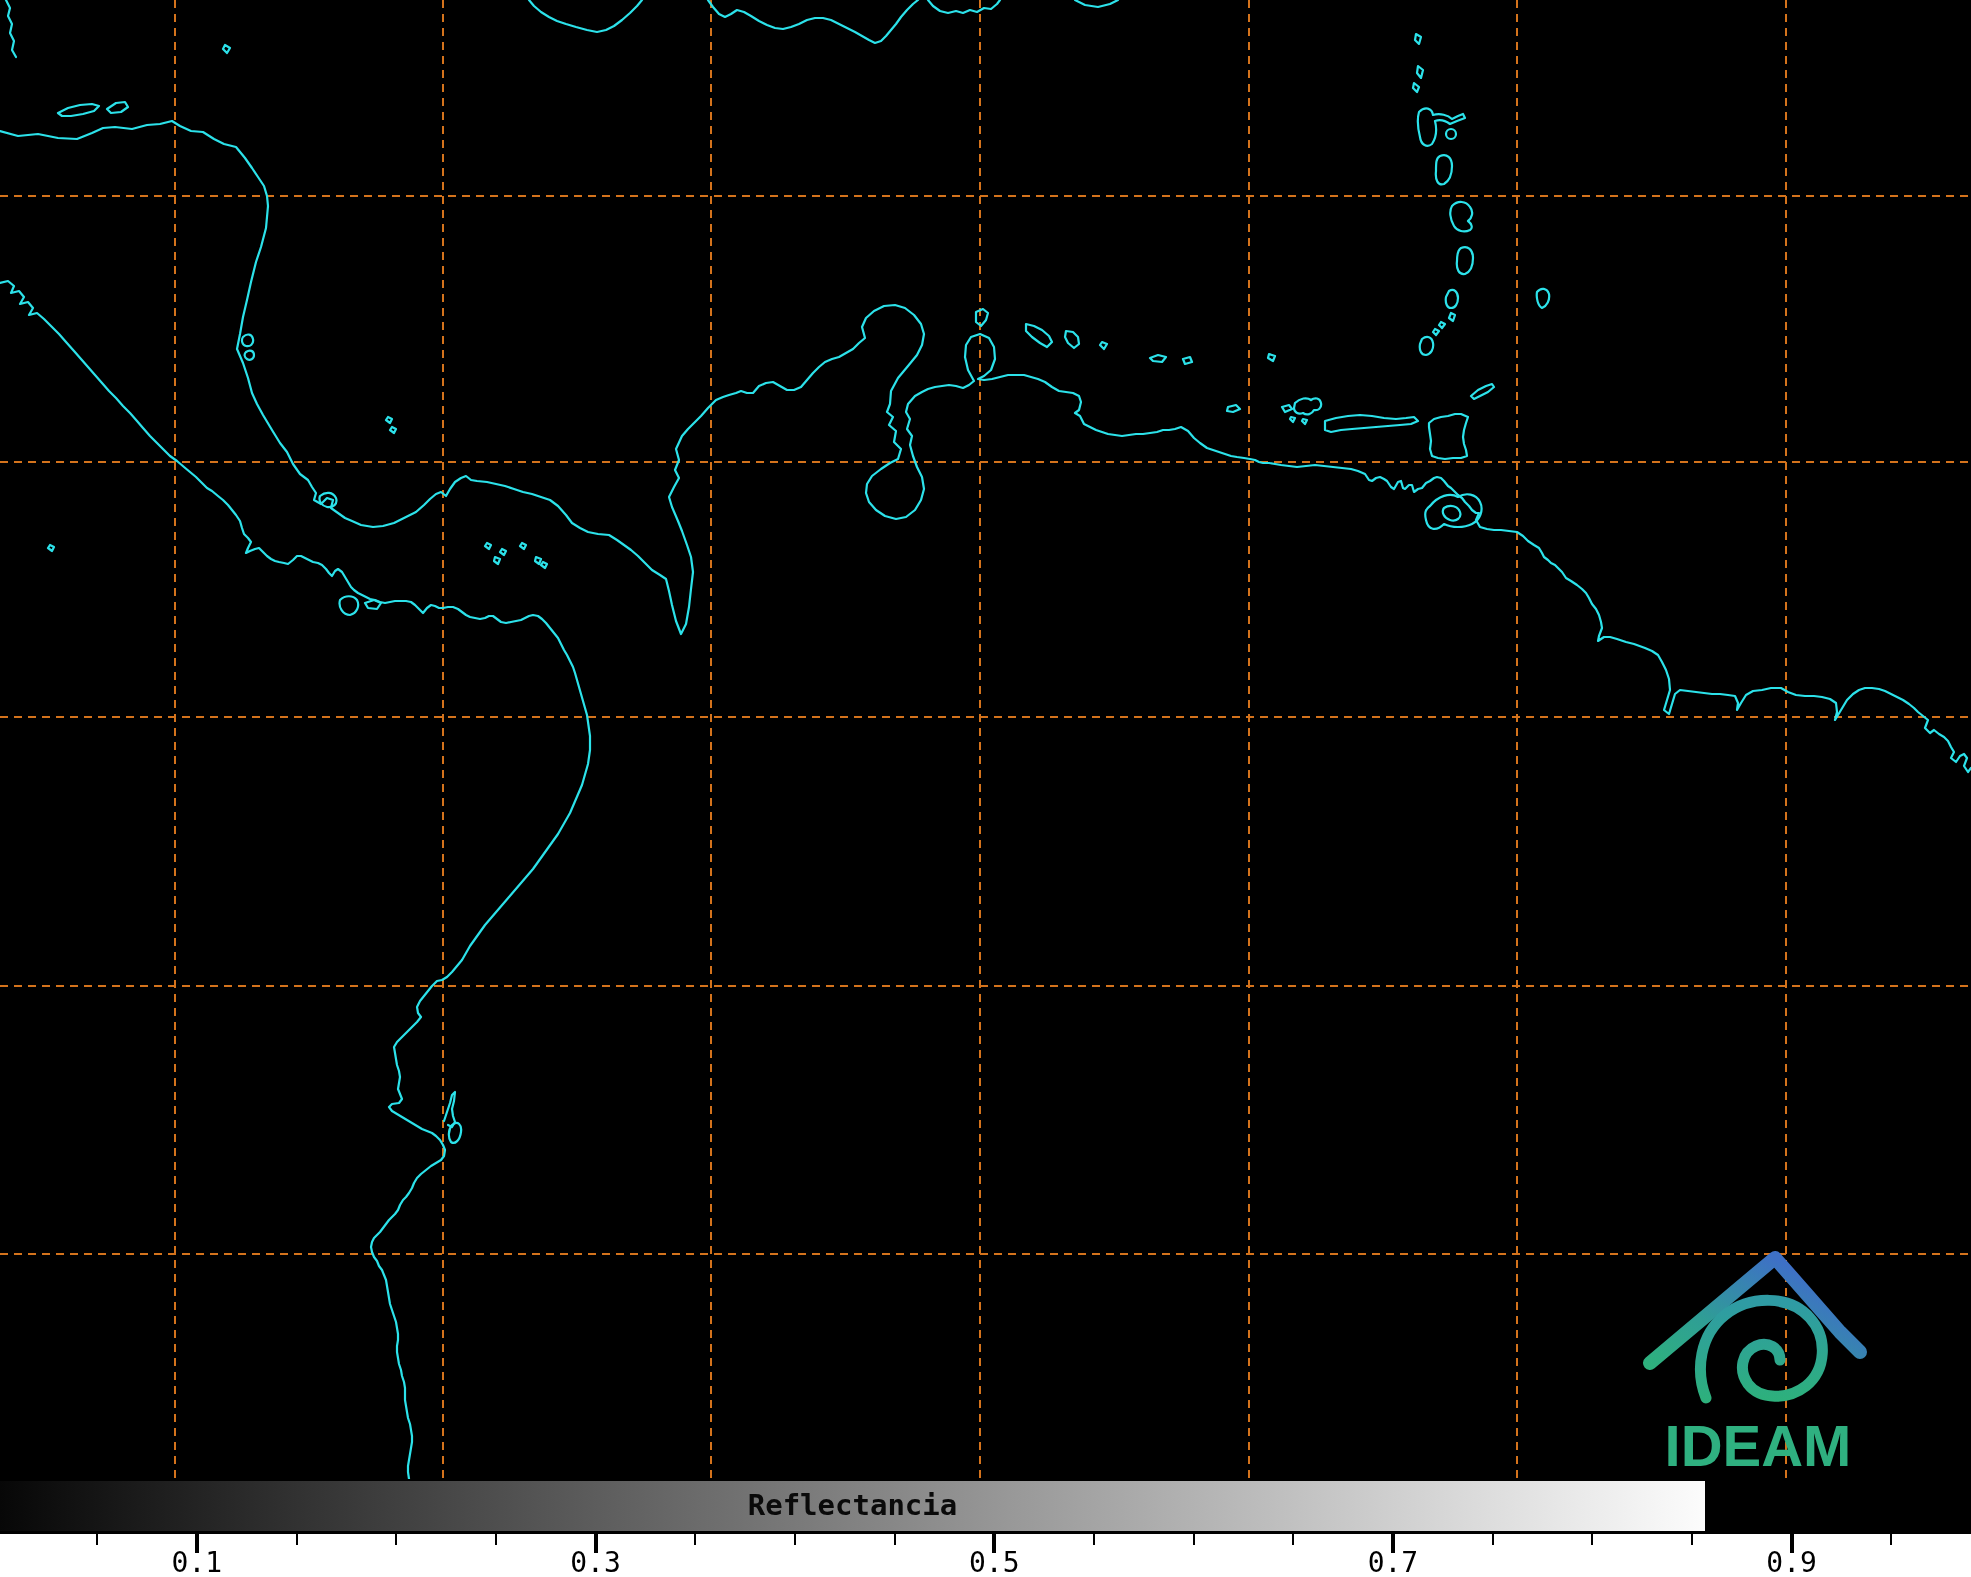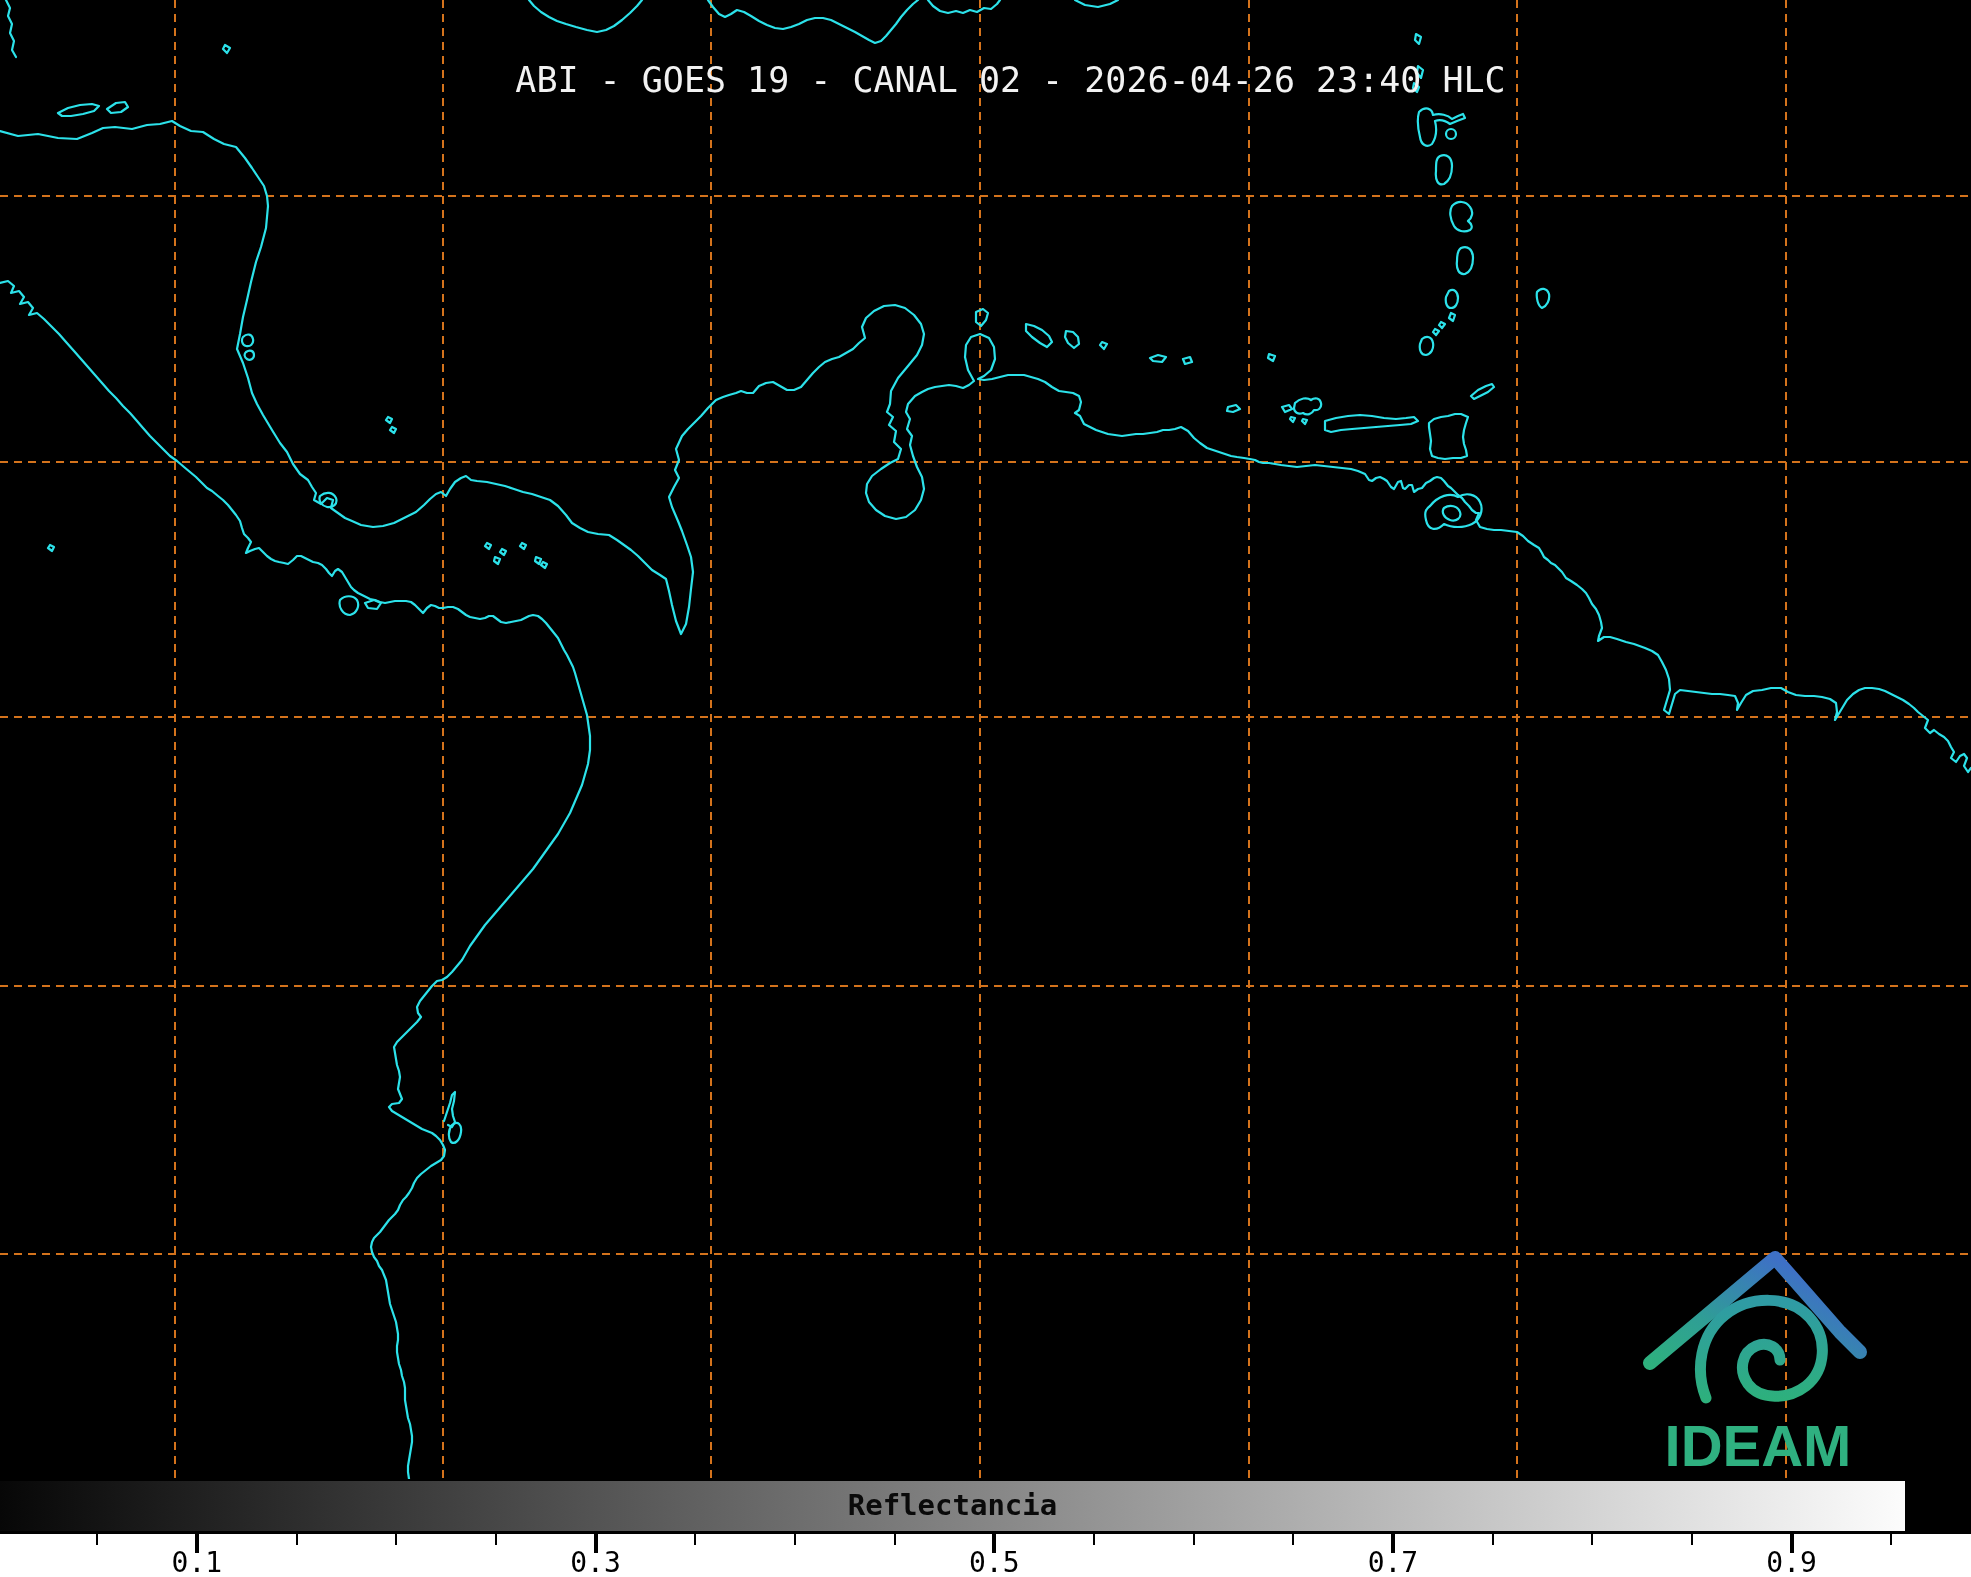--- a/index.html
+++ b/index.html
@@ -6,21 +6,21 @@
   .stage{position:relative;width:1971px;height:1577px;background:#000;overflow:hidden;
          font-family:"DejaVu Sans Mono","Liberation Mono",monospace;}
   
   .map-svg{position:absolute;left:0;top:0;display:block;}
   .gridline{stroke:#d4731c;stroke-width:2;stroke-dasharray:8 6;fill:none;}
   .coast{stroke:#2ce2ea;stroke-width:2.2;fill:none;stroke-linejoin:round;stroke-linecap:round;}
   
   .map-title{position:absolute;top:60px;left:0;width:100%;text-align:center;text-indent:50px;
              color:#f2f2f2;font-size:35px;letter-spacing:0;white-space:pre;}
   
-  .colorbar{position:absolute;left:0;top:1479px;width:1905px;height:55px;box-sizing:border-box;
+  .colorbar{position:absolute;left:0;top:1479px;width:1705px;height:55px;box-sizing:border-box;
             background:linear-gradient(to right,#070707,#fcfcfc);
             border-top:2px solid #000;border-bottom:3px solid #000;}
   .cbar-label{position:absolute;left:0;top:50%;width:100%;transform:translateY(-52%);
               text-align:center;font-weight:bold;font-size:29px;color:#0a0a0a;}
   .cbar-footer{position:absolute;left:0;top:1534px;width:1971px;height:47px;background:#ffffff;}
   .tick{position:absolute;top:0;background:#000;}
   .tick.major{width:4px;height:19px;}
   .tick.minor{width:2px;height:11px;}
   .tick-label{position:absolute;top:12px;transform:translateX(-50%);
               font-size:28px;color:#000;font-family:"DejaVu Sans Mono","Liberation Mono",monospace;}
@@ -53,21 +53,20 @@
       <path class="coast" d="M 0 131 L 18 136 L 38 134 L 58 138 L 77 139 L 92 133 L 103 128 L 115 127 L 132 129 L 147 125 L 160 124 L 172 121 L 180 126 L 191 131 L 203 132 L 214 139 L 224 144 L 236 147 L 245 158 L 252 168 L 258 177 L 264 186 L 267 196 L 268 206 L 266 228 L 261 247 L 256 262 L 251 282 L 247 300 L 243 317 L 240 334 L 237 349 L 243 363 L 248 378 L 252 393 L 257 404 L 263 415 L 272 430 L 280 443 L 287 452 L 293 464 L 300 474 L 308 480 L 312 487 L 316 493 L 314 500 L 321 504 L 327 498 L 333 500 L 331 508 L 338 513 L 345 518 L 352 521 L 361 525 L 373 527 L 383 526 L 394 523 L 404 518 L 416 512 L 424 505 L 430 499 L 436 494 L 441 492 L 446 496 L 450 489 L 455 482 L 461 478 L 466 476 L 471 480 L 477 481 L 487 482 L 496 484 L 505 486 L 514 489 L 523 492 L 532 494 L 541 497 L 550 500 L 558 506 L 566 515 L 572 523 L 580 528 L 588 532 L 598 534 L 609 535 L 617 540 L 624 545 L 631 550 L 638 556 L 645 563 L 652 570 L 660 575 L 666 579 L 669 591 L 672 605 L 676 621 L 681 634 L 686 624 L 689 607 L 691 589 L 693 572 L 691 557 L 687 545 L 682 531 L 678 521 L 672 507 L 669 497 L 674 487 L 679 478 L 675 470 L 679 460 L 676 449 L 682 436 L 688 429 L 694 423 L 701 416 L 708 408 L 716 400 L 723 397 L 729 395 L 736 393 L 741 391 L 747 393 L 753 393 L 759 386 L 766 383 L 773 382 L 780 386 L 787 390 L 794 390 L 801 387 L 807 380 L 813 373 L 819 367 L 825 362 L 832 359 L 839 357 L 846 353 L 853 349 L 859 343 L 865 338 L 862 327 L 866 318 L 874 311 L 884 306 L 895 305 L 905 308 L 914 315 L 921 324 L 924 334 L 922 345 L 917 355 L 908 366 L 898 378 L 891 391 L 890 404 L 887 412 L 893 417 L 889 425 L 896 431 L 894 442 L 901 449 L 898 459 L 890 463 L 881 469 L 872 476 L 867 484 L 866 493 L 869 502 L 876 510 L 885 516 L 896 519 L 906 517 L 915 510 L 921 500 L 924 489 L 922 477 L 917 467 L 913 456 L 910 445 L 912 436 L 907 429 L 910 419 L 906 412 L 908 404 L 915 396 L 922 392 L 928 389 L 935 387 L 942 386 L 949 385 L 956 386 L 963 388 L 969 385 L 974 381 L 968 370 L 965 357 L 966 345 L 971 337 L 980 334 L 989 338 L 994 347 L 995 359 L 991 370 L 984 376 L 978 379 L 984 380 L 992 379 L 1000 377 L 1008 375 L 1016 375 L 1024 375 L 1031 377 L 1038 379 L 1045 382 L 1052 387 L 1059 391 L 1066 392 L 1073 393 L 1079 396 L 1081 402 L 1079 410 L 1075 413 L 1080 416 L 1084 424 L 1090 427 L 1096 430 L 1102 432 L 1108 434 L 1115 435 L 1122 436 L 1129 435 L 1136 434 L 1143 434 L 1150 433 L 1157 432 L 1163 430 L 1169 430 L 1175 429 L 1181 427 L 1188 431 L 1194 438 L 1200 443 L 1207 448 L 1213 450 L 1219 452 L 1225 454 L 1231 456 L 1237 457 L 1244 458 L 1250 459 L 1255 460 L 1259 462 L 1263 463 L 1269 463 L 1275 464 L 1281 465 L 1289 466 L 1297 467 L 1306 466 L 1315 465 L 1324 466 L 1333 467 L 1342 468 L 1351 469 L 1358 471 L 1365 474 L 1369 480 L 1372 481 L 1376 478 L 1380 477 L 1384 479 L 1387 481 L 1391 487 L 1394 489 L 1398 482 L 1401 481 L 1403 488 L 1405 489 L 1409 485 L 1412 485 L 1414 492 L 1418 489 L 1422 488 L 1426 483 L 1430 481 L 1434 478 L 1437 477 L 1441 478 L 1444 481 L 1448 486 L 1451 488 L 1455 492 L 1458 495 L 1462 498 L 1465 502 L 1469 506 L 1472 510 L 1476 513 L 1479 513 L 1476 520 L 1480 527 L 1487 529 L 1494 530 L 1501 530 L 1509 531 L 1517 532 L 1523 536 L 1528 541 L 1534 545 L 1539 548 L 1542 553 L 1544 557 L 1548 560 L 1551 563 L 1555 565 L 1558 568 L 1562 572 L 1566 578 L 1571 581 L 1577 585 L 1582 589 L 1586 593 L 1589 598 L 1592 604 L 1596 609 L 1599 615 L 1601 622 L 1602 628 L 1599 636 L 1598 641 L 1604 637 L 1610 637 L 1617 639 L 1626 642 L 1634 644 L 1645 648 L 1652 651 L 1658 655 L 1662 662 L 1666 670 L 1669 679 L 1670 690 L 1667 700 L 1664 710 L 1669 714 L 1672 704 L 1675 694 L 1680 690 L 1688 691 L 1696 692 L 1704 693 L 1712 694 L 1720 694 L 1728 695 L 1735 696 L 1738 703 L 1737 710 L 1741 703 L 1746 695 L 1753 691 L 1762 690 L 1771 688 L 1781 688 L 1788 692 L 1796 695 L 1805 696 L 1814 696 L 1822 697 L 1830 699 L 1836 703 L 1837 712 L 1835 720 L 1841 710 L 1847 700 L 1853 694 L 1859 690 L 1865 688 L 1872 688 L 1879 689 L 1885 691 L 1891 694 L 1897 697 L 1903 700 L 1909 704 L 1914 708 L 1918 712 L 1923 716 L 1928 720 L 1925 728 L 1930 733 L 1934 730 L 1939 734 L 1944 737 L 1948 741 L 1951 747 L 1954 752 L 1951 758 L 1956 762 L 1960 756 L 1964 754 L 1967 758 L 1964 766 L 1968 772 L 1971 768"></path>
 
       <path class="coast" d="M 0 283 L 8 281 L 14 286 L 11 293 L 19 291 L 24 297 L 20 304 L 28 302 L 33 308 L 29 315 L 37 313 L 44 319 L 52 327 L 59 334 L 66 342 L 74 351 L 81 359 L 88 367 L 95 375 L 102 383 L 109 391 L 116 398 L 123 406 L 130 413 L 137 421 L 143 428 L 150 436 L 157 443 L 164 450 L 170 456 L 177 461 L 184 467 L 190 472 L 196 477 L 202 483 L 207 488 L 212 491 L 218 496 L 223 500 L 228 505 L 232 510 L 236 515 L 240 521 L 242 528 L 244 534 L 248 538 L 251 542 L 248 548 L 246 553 L 250 551 L 255 549 L 259 548 L 263 552 L 267 556 L 271 559 L 275 561 L 279 562 L 284 563 L 288 564 L 293 560 L 297 556 L 301 556 L 305 558 L 309 560 L 313 562 L 318 563 L 322 565 L 326 569 L 329 573 L 332 576 L 335 571 L 338 569 L 342 572 L 345 577 L 348 582 L 351 587 L 354 590 L 358 593 L 362 595 L 366 597 L 370 599 L 375 600 L 380 602 L 385 603 L 390 602 L 395 601 L 400 601 L 406 601 L 411 602 L 415 605 L 419 609 L 423 613 L 427 608 L 431 605 L 435 606 L 439 608 L 443 608 L 448 607 L 453 607 L 458 609 L 462 612 L 466 615 L 470 617 L 475 618 L 480 619 L 485 618 L 489 616 L 493 616 L 497 619 L 501 622 L 506 623 L 511 622 L 516 621 L 521 620 L 525 618 L 529 616 L 533 615 L 538 616 L 542 619 L 546 623 L 550 628 L 554 633 L 558 638 L 561 644 L 564 650 L 567 655 L 570 661 L 573 667 L 575 673 L 577 680 L 579 687 L 581 694 L 583 701 L 585 708 L 587 715 L 588 722 L 589 729 L 590 736 L 590 743 L 590 750 L 589 757 L 588 764 L 586 771 L 584 778 L 582 785 L 579 792 L 576 799 L 573 806 L 570 813 L 566 820 L 562 827 L 558 834 L 553 841 L 548 848 L 543 855 L 538 862 L 533 869 L 527 876 L 521 883 L 515 890 L 509 897 L 503 904 L 497 911 L 491 918 L 485 925 L 480 932 L 475 939 L 470 946 L 466 953 L 462 960 L 457 966 L 452 972 L 447 977 L 442 980 L 437 981 L 432 986 L 428 991 L 424 996 L 420 1001 L 417 1007 L 418 1013 L 421 1017 L 417 1022 L 413 1026 L 409 1030 L 405 1034 L 401 1038 L 397 1042 L 394 1047 L 395 1053 L 396 1059 L 397 1065 L 399 1071 L 400 1077 L 399 1083 L 398 1089 L 400 1094 L 402 1099 L 399 1103 L 392 1104 L 389 1107 L 392 1111 L 397 1114 L 402 1117 L 407 1120 L 412 1123 L 417 1126 L 422 1129 L 427 1131 L 432 1133 L 436 1136 L 440 1140 L 443 1145 L 445 1150 L 444 1156 L 441 1160 L 436 1163 L 431 1166 L 426 1170 L 421 1174 L 417 1178 L 414 1183 L 412 1188 L 409 1193 L 406 1197 L 403 1200 L 400 1205 L 398 1210 L 395 1214 L 392 1217 L 389 1220 L 386 1224 L 383 1228 L 380 1232 L 377 1235 L 374 1238 L 372 1242 L 371 1247 L 372 1252 L 374 1257 L 377 1261 L 379 1266 L 382 1270 L 384 1275 L 386 1280 L 387 1286 L 388 1292 L 389 1298 L 390 1304 L 392 1310 L 394 1316 L 396 1322 L 397 1328 L 398 1334 L 398 1340 L 397 1346 L 397 1352 L 398 1358 L 399 1364 L 401 1370 L 402 1376 L 404 1382 L 405 1388 L 405 1394 L 405 1400 L 406 1406 L 407 1412 L 408 1418 L 410 1424 L 411 1430 L 412 1436 L 412 1442 L 411 1448 L 410 1454 L 409 1460 L 408 1466 L 408 1472 L 409 1479"></path>
 
       <path class="coast" d="M 444 1121 L 447 1112 L 450 1103 L 452 1095 L 455 1092 L 454 1101 L 452 1109 L 453 1116 L 455 1122 L 452 1127 L 448 1125"></path>
 
       <path class="coast" d="M 6 0 L 10 8 L 8 16 L 12 24 L 10 33 L 14 41 L 12 50 L 16 57 M 58 113 L 68 108 L 80 105 L 92 104 L 99 106 L 94 111 L 83 114 L 71 116 L 62 116 Z M 107 109 L 116 103 L 125 102 L 128 107 L 121 112 L 111 113 Z M 225 45 l 5 3 -3 5 -4 -4 Z M 529 0 L 534 6 L 541 12 L 549 17 L 557 21 L 566 24 L 576 27 L 587 30 L 597 32 L 606 30 L 614 26 L 622 20 L 630 13 L 637 6 L 642 0 M 708 0 L 713 7 L 719 14 L 725 17 L 731 14 L 737 10 L 744 12 L 751 16 L 759 21 L 767 25 L 775 28 L 783 29 L 791 27 L 799 24 L 807 20 L 815 18 L 823 18 L 831 20 L 839 24 L 847 28 L 855 32 L 862 36 L 869 40 L 875 43 L 881 41 L 886 36 L 891 30 L 896 24 L 901 17 L 907 10 L 913 4 L 918 0 M 928 0 L 933 6 L 940 11 L 948 13 L 956 11 L 963 13 L 970 10 L 977 12 L 984 8 L 991 9 L 997 4 L 1000 0 M 1075 0 L 1085 5 L 1098 7 L 1110 4 L 1118 0 M 1416 34 L 1421 37 L 1419 44 L 1415 40 Z M 1418 66 L 1423 70 L 1421 78 L 1417 73 Z M 1414 83 L 1419 87 L 1417 92 L 1413 88 Z M 1419 112 C 1425 106 1432 108 1433 115 C 1440 113 1448 115 1452 119 L 1458 116 L 1463 114 L 1465 118 L 1457 121 L 1450 124 C 1446 121 1440 119 1435 121 C 1437 129 1436 138 1432 144 C 1427 148 1421 145 1420 137 C 1418 129 1417 119 1419 112 Z M 1446 134 a 5 5 0 1 0 10 0 a 5 5 0 1 0 -10 0 M 1440 156 C 1447 153 1452 158 1452 166 C 1452 174 1449 181 1444 184 C 1438 186 1435 180 1436 171 C 1436 163 1436 158 1440 156 Z M 1452 206 C 1458 200 1466 201 1470 207 C 1474 212 1472 218 1468 221 C 1472 224 1473 228 1470 230 C 1464 233 1457 231 1454 226 C 1450 219 1449 211 1452 206 Z M 1461 248 C 1468 245 1473 250 1473 258 C 1473 266 1470 272 1465 274 C 1459 275 1456 269 1457 261 C 1457 253 1458 250 1461 248 Z M 1449 291 C 1454 288 1458 292 1458 298 C 1458 304 1455 308 1451 308 C 1447 308 1445 303 1446 297 Z M 1451 313 l 4 2 -2 6 -4 -3 Z M 1441 322 l 4 2 -3 4 -3 -3 Z M 1435 329 l 4 2 -3 4 -3 -3 Z M 1422 339 C 1427 335 1432 337 1433 343 C 1434 349 1431 354 1426 355 C 1421 355 1419 350 1420 344 Z M 1537 292 C 1541 287 1547 288 1549 294 C 1550 300 1547 306 1542 308 C 1538 306 1536 298 1537 292 Z M 1471 396 L 1478 390 L 1486 386 L 1492 384 L 1494 387 L 1488 392 L 1480 396 L 1474 399 Z M 1429 423 L 1434 419 L 1441 417 L 1448 416 L 1455 414 L 1461 414 L 1468 417 L 1466 423 L 1464 430 L 1463 437 L 1464 444 L 1466 450 L 1467 456 L 1461 458 L 1453 458 L 1445 459 L 1438 458 L 1432 456 L 1430 449 L 1431 441 L 1430 434 L 1429 427 Z M 1295 403 C 1300 398 1307 397 1311 400 C 1315 397 1320 398 1321 403 C 1322 408 1318 411 1314 410 C 1312 414 1307 416 1303 413 C 1298 415 1294 412 1294 408 Z M 1282 407 L 1289 405 L 1292 409 L 1285 412 Z M 1291 417 l 4 1 -2 4 -3 -3 Z M 1303 419 l 4 1 -2 4 -3 -3 Z M 1325 421 L 1336 418 L 1348 416 L 1360 415 L 1372 416 L 1384 418 L 1396 419 L 1406 418 L 1414 417 L 1418 421 L 1411 424 L 1400 425 L 1388 426 L 1376 427 L 1364 428 L 1352 429 L 1341 430 L 1331 432 L 1325 430 Z M 976 312 L 983 309 L 988 313 L 986 320 L 981 326 L 976 322 Z M 1026 324 L 1034 326 L 1042 330 L 1049 336 L 1052 342 L 1047 347 L 1040 343 L 1032 337 L 1026 331 Z M 1066 331 L 1073 332 L 1078 337 L 1079 344 L 1074 348 L 1068 343 L 1065 337 Z M 1102 342 l 5 2 -3 5 -4 -4 Z M 1150 358 L 1158 355 L 1166 357 L 1162 362 L 1153 361 Z M 1183 359 L 1190 357 L 1192 362 L 1185 364 Z M 1269 354 L 1275 356 L 1273 361 L 1268 358 Z M 1228 407 L 1236 405 L 1240 409 L 1233 412 L 1227 411 Z M 388 417 l 4 2 -2 4 -4 -3 Z M 392 427 l 4 2 -2 4 -4 -3 Z M 50 545 l 4 2 -2 4 -4 -3 Z M 340 600 C 345 595 353 595 357 600 C 360 606 357 613 350 615 C 343 615 338 607 340 600 Z M 365 603 L 374 600 L 381 603 L 377 609 L 368 608 Z M 487 543 l 4 2 -2 4 -4 -3 Z M 495 557 l 5 2 -2 5 -4 -3 Z M 502 549 l 4 2 -2 4 -4 -3 Z M 522 543 l 4 2 -2 4 -4 -3 Z M 536 557 l 5 2 -2 5 -4 -3 Z M 543 562 l 4 2 -2 4 -4 -3 Z M 452 1125 C 458 1120 462 1125 461 1132 C 460 1140 455 1145 451 1142 C 448 1138 448 1130 452 1125 Z M 320 496 C 326 491 333 492 336 498 C 338 504 333 508 327 507 C 322 506 318 501 320 496 Z M 243 337 C 247 333 252 334 253 339 C 254 344 250 347 246 346 C 242 345 241 340 243 337 Z M 246 352 C 250 349 254 351 254 355 C 254 359 250 361 247 359 C 244 357 244 354 246 352 Z M 1430 506 C 1438 496 1450 492 1458 497 C 1466 492 1476 494 1480 502 C 1484 510 1480 520 1472 524 C 1464 528 1452 528 1444 524 C 1436 532 1428 530 1426 520 C 1424 512 1426 509 1430 506 Z M 1444 508 C 1450 504 1458 506 1460 512 C 1462 518 1456 522 1450 520 C 1444 518 1441 512 1444 508 Z"></path>
     </g>
   </svg>
 
-  <div class="map-title">ABI - GOES 19 - CANAL 02 - 2026-04-26 23:40 HLC</div>
 
   <div class="logo">
     <svg width="260" height="230" viewBox="0 0 260 230">
       <defs>
         <linearGradient id="roofg" gradientUnits="userSpaceOnUse" x1="145" y1="10" x2="60" y2="150">
           <stop offset="0" stop-color="#3e70c6"></stop>
           <stop offset="0.55" stop-color="#2f9e95"></stop>
           <stop offset="1" stop-color="#2eb37b"></stop>
         </linearGradient>
         <linearGradient id="spiralg" gradientUnits="userSpaceOnUse" x1="132" y1="55" x2="132" y2="165">

